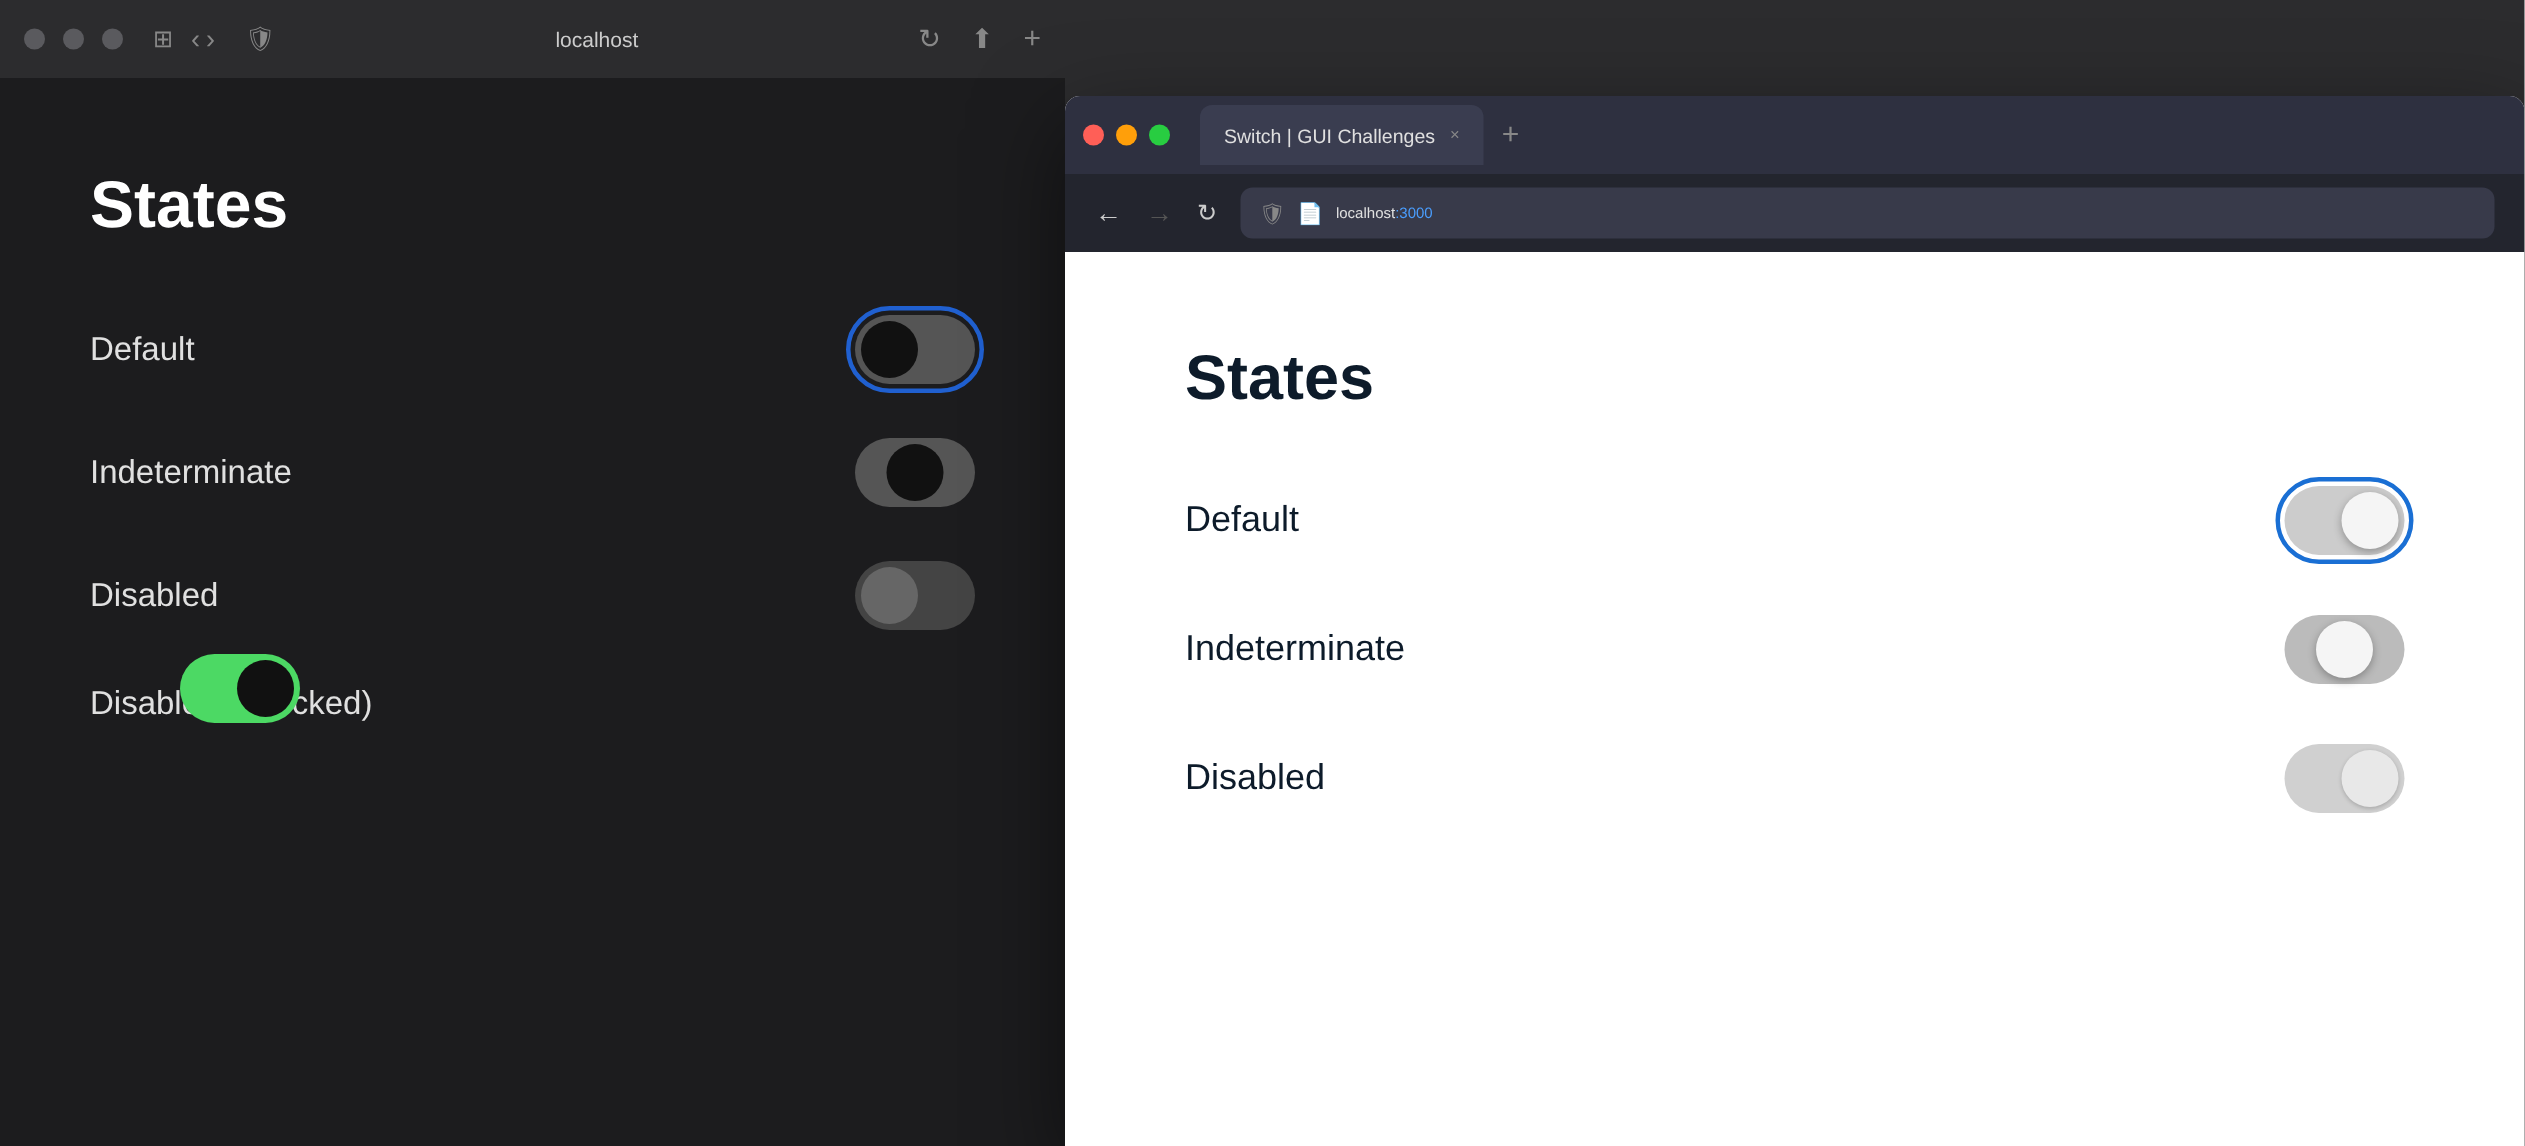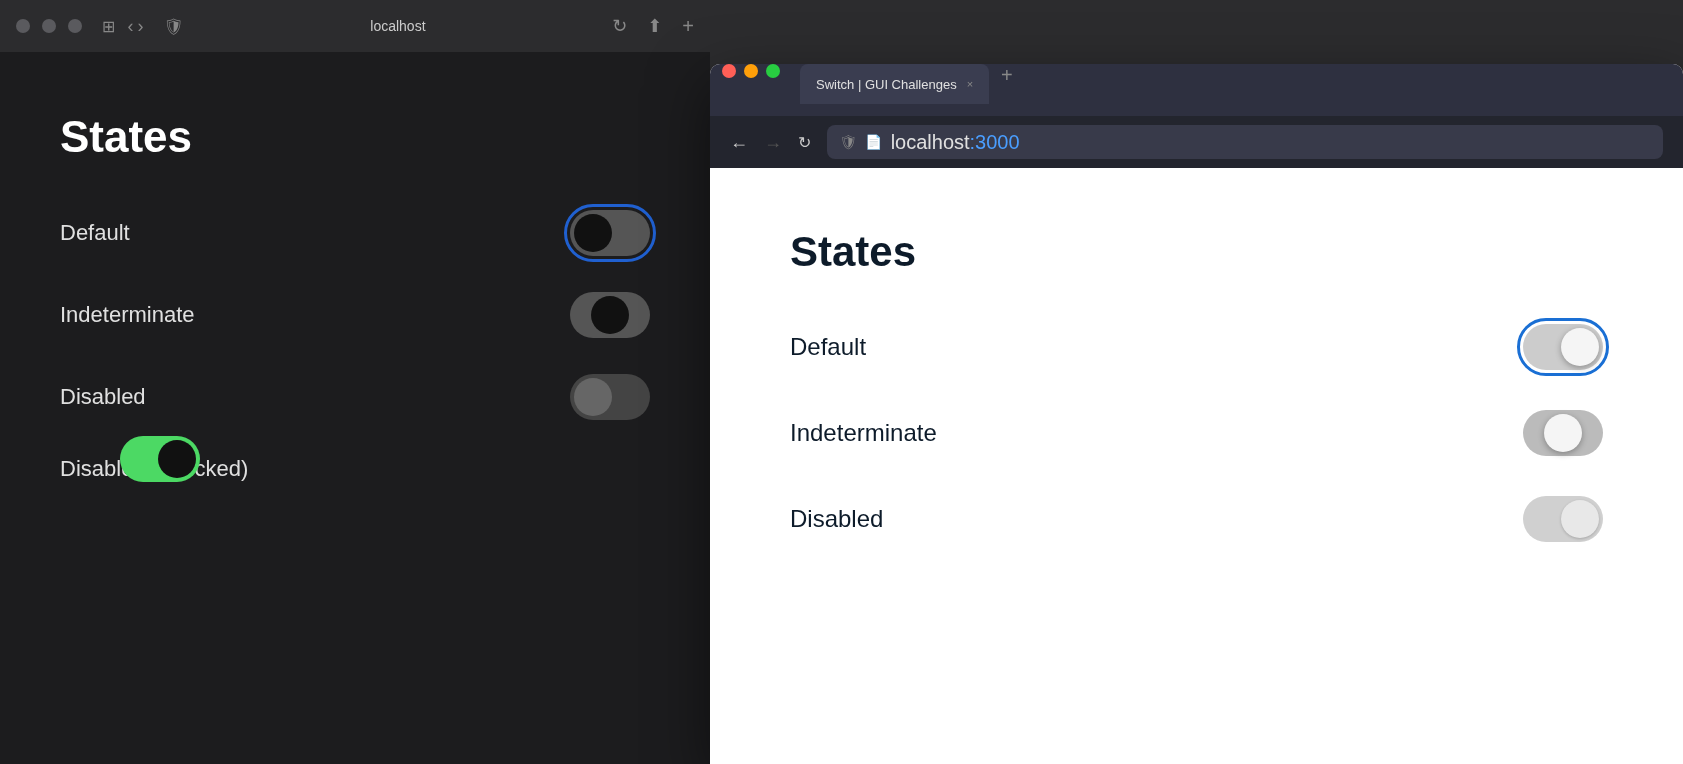--- a/index.html
+++ b/index.html
@@ -134,20 +134,21 @@
       border-radius: 10px 10px 0 0;
       overflow: hidden;
       box-shadow: 0 20px 60px rgba(0,0,0,0.5);
     }
 
     
     .tab-bar {
       height: 52px;
       background: #2e3040;
       display: flex;
+      align-items: center;
       padding: 0 12px;
       gap: 8px;
     }
     .traffic-light-red {
       width: 14px;
       height: 14px;
       border-radius: 50%;
       background: #ff5f57;
     }
     .traffic-light-yellow {
@@ -226,21 +227,21 @@
     .address-shield {
       color: #888;
       font-size: 14px;
     }
     .address-file {
       color: #888;
       font-size: 14px;
     }
     .address-text {
       color: #e0e0e0;
-      font-size: 20px;
+      font-size: 10px;
     }
     .address-text .port {
       color: #4a9eff;
     }
 
     
     .page-content {
       background: #ffffff;
       padding: 60px 80px;
       height: calc(100% - 104px);

